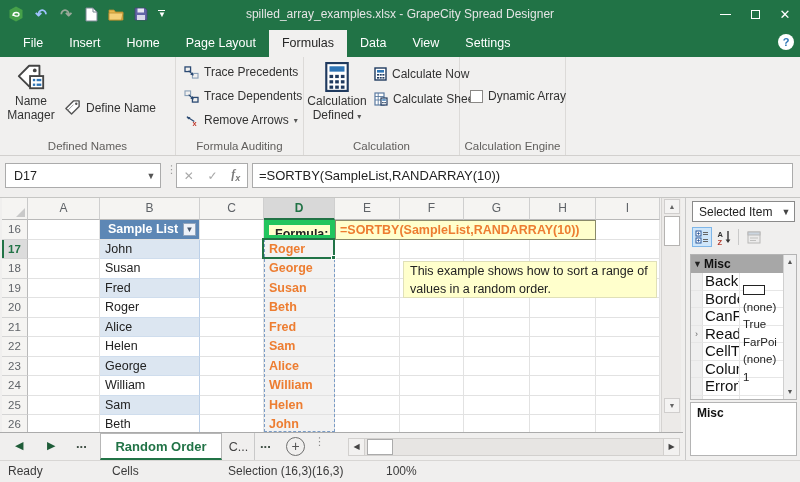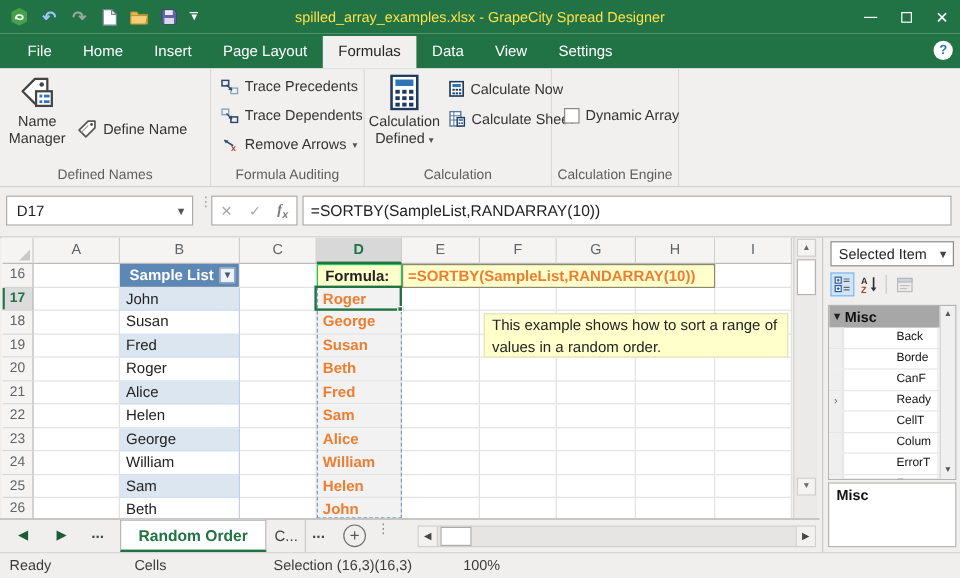--- a/index.html
+++ b/index.html
@@ -8,21 +8,21 @@
 
   
   .titlebar{position:absolute;left:0;top:0;width:800px;height:28px;background:#217346;display:flex;align-items:center;}
   .qat{display:flex;align-items:center;gap:9px;padding-left:8px;}
   .qat .qi{width:16px;height:16px;display:flex;align-items:center;justify-content:center;font-size:14px;line-height:16px;}
   .undo{color:#9fc3ff;font-weight:bold;}
   .redo{color:#9aa99a;font-weight:bold;}
   .qchev{display:flex;flex-direction:column;align-items:center;gap:1px;}
   .qchev .bar{width:7px;height:1px;background:#fff;}
   .qchev .v{color:#fff;font-size:8px;line-height:6px;}
-  .wtitle{position:absolute;left:0;right:0;text-align:center;color:#fde047;font-size:12px;pointer-events:none;}
+  .wtitle{position:absolute;left:0;right:0;text-align:center;color:#e5e5e5;font-size:12px;pointer-events:none;}
   .winbtns{position:absolute;right:0;top:0;height:28px;display:flex;}
   .winbtn{width:30px;height:28px;display:flex;align-items:center;justify-content:center;color:#fff;}
   .wmin{width:11px;height:1px;background:#fff;}
   .wmax{width:9px;height:9px;border:1px solid #fff;}
   .wclose{font-size:13px;}
 
   
   .tabrow{position:absolute;left:0;top:28px;width:800px;height:29px;background:#217346;display:flex;align-items:flex-end;padding-left:10px;}
   .rtab{padding:6px 13px 7px 13px;color:#fff;font-size:12.5px;cursor:default;}
   .rtab.active{background:#f1f0ef;color:#262626;border-radius:0;}
@@ -59,21 +59,21 @@
   .g-row{display:flex;height:19.5px;}
   .g-rh{width:26px;flex:none;text-align:center;font-size:11.5px;color:#5f6368;line-height:19px;background:#f5f4f2;border-right:1px solid #b9b9b9;border-bottom:1px solid #d4d4d4;}
   .g-rh.act{color:#217346;font-weight:bold;background:#dcdcdc;box-shadow:inset 2px 0 0 #217346;}
   .g-cell{flex:none;border-right:1px solid #e2e2e2;border-bottom:1px solid #e2e2e2;font-size:12.5px;color:#222;line-height:18px;padding-left:5px;white-space:nowrap;overflow:hidden;}
   .g-cell.bcol{border-right:1px solid #bcd0e8;border-bottom:1px solid #cfdded;}
   .g-cell.band{background:#dce6f1;}
   .g-cell.spill{background:#f2f2f2;color:#ed7d31;font-weight:bold;}
   .g-cell.thead{background:#5d87b5;color:#fff;font-weight:bold;display:flex;align-items:center;padding:0 3px 0 8px;}
   .thead span.tl{flex:1;overflow:hidden;white-space:nowrap;}
   .filterbtn{width:13px;height:13px;flex:none;background:#eef2f8;border:1px solid #93a5bc;color:#44546a;font-size:8px;line-height:11px;text-align:center;}
-  .g-cell.flabel{background:#ffffcc;font-weight:bold;border:1px solid #22c55e;padding-left:6px;}
+  .g-cell.flabel{background:#ffffcc;font-weight:bold;border:5px solid #22c55e;padding-left:6px;}
   .g-cell.fcell{background:#ffffcc;color:#ed7d31;font-weight:bold;border:1px solid #8a8a6a;padding-left:4px;}
   .noteov{position:absolute;left:401px;top:63px;width:254px;height:37px;background:#ffffcc;border:1px solid #e0e0b8;font-size:12.5px;color:#222;line-height:1.4;padding:1px 6px;}
   .spillov{position:absolute;left:262px;top:41px;width:71px;height:193px;border:1px dashed #7a9cc6;pointer-events:none;}
   .selov{position:absolute;left:260px;top:40px;width:73px;height:21px;border:2px solid #217346;pointer-events:none;}
   .fillh{position:absolute;left:329px;top:57px;width:5px;height:5px;background:#217346;border:1px solid #fff;}
 
   
   .vscroll{position:absolute;left:661px;top:198px;width:20px;height:234px;background:#eceae8;border-left:1px solid #d5d3d1;}
   .vsbtn{position:absolute;left:2px;width:16px;height:15px;background:#f4f3f2;border:1px solid #d0cecd;color:#666;font-size:7px;text-align:center;line-height:13px;}
   .vs-up{top:1px;}
@@ -89,21 +89,21 @@
   .ptbtn{position:absolute;top:0;width:20px;height:20px;display:flex;align-items:center;justify-content:center;}
   .ptbtn.on{background:#cfe6fa;border:1px solid #7fb6e8;}
   .ptsep{position:absolute;left:52px;top:2px;width:1px;height:16px;background:#c9c9c9;}
   .ptbtn.dim{opacity:.45;}
   #pgrid{position:absolute;left:4px;top:56px;width:107px;height:146px;background:#fff;border:1px solid #b4b4b4;overflow:hidden;}
   .pg-cat{height:18px;background:#a7a7a7;display:flex;align-items:center;}
   .pg-chev{width:13px;text-align:center;font-size:9px;color:#222;}
   .pg-catlbl{font-size:12px;font-weight:bold;color:#111;}
   .pg-row{height:17.5px;display:flex;align-items:center;border-bottom:1px solid #e6e6e6;padding-right:13px;}
   .pg-gut{width:12px;flex:none;align-self:stretch;background:#efefef;border-right:1px solid #e0e0e0;color:#666;font-size:9px;text-align:center;line-height:16px;}
-  .pg-name{width:37px;flex:none;font-size:10px;color:#111;padding-left:2px;white-space:nowrap;overflow:hidden;border-right:1px solid #e6e6e6;align-self:stretch;line-height:16px;margin-left:42px;}
+  .pg-name{width:37px;flex:none;font-size:15px;color:#111;padding-left:2px;white-space:nowrap;overflow:hidden;border-right:1px solid #e6e6e6;align-self:stretch;line-height:16px;}
   .pg-val{flex:1;font-size:11.5px;color:#222;padding-left:3px;white-space:nowrap;overflow:hidden;line-height:16px;margin-top:16px;}
   .pg-swatch{display:inline-block;width:22px;height:10px;background:#fff;border:1px solid #222;vertical-align:middle;}
   .pg-scroll{position:absolute;right:0;top:0;width:13px;height:100%;background:#f0f0f0;border-left:1px solid #d0d0d0;}
   .pgs-btn{position:absolute;left:0;width:12px;height:12px;color:#555;font-size:7px;text-align:center;line-height:11px;}
   .pgs-up{top:1px;}
   .pgs-down{bottom:1px;}
   .pdesc{position:absolute;left:4px;top:204px;width:107px;height:54px;background:#fff;border:1px solid #b4b4b4;}
   .pdesc .dtitle{font-size:12px;font-weight:bold;color:#111;padding:3px 6px;}
 
   
@@ -170,22 +170,22 @@
         </div>
       <div class="winbtn">
           <span class="wmax"></span>
         </div>
       <div class="winbtn wclose">✕</div>
     </div>
   </div>
 
   <div class="tabrow" id="tabs">
       <div class="rtab">File</div>
+      <div class="rtab">Insert</div>
       <div class="rtab">Home</div>
-      <div class="rtab">Insert</div>
       <div class="rtab">Page Layout</div>
       <div class="rtab active">Formulas</div>
       <div class="rtab">Data</div>
       <div class="rtab">View</div>
       <div class="rtab">Settings</div>
     </div>
   <div class="helpbtn">?</div>
 
   <div class="ribbon">
 

